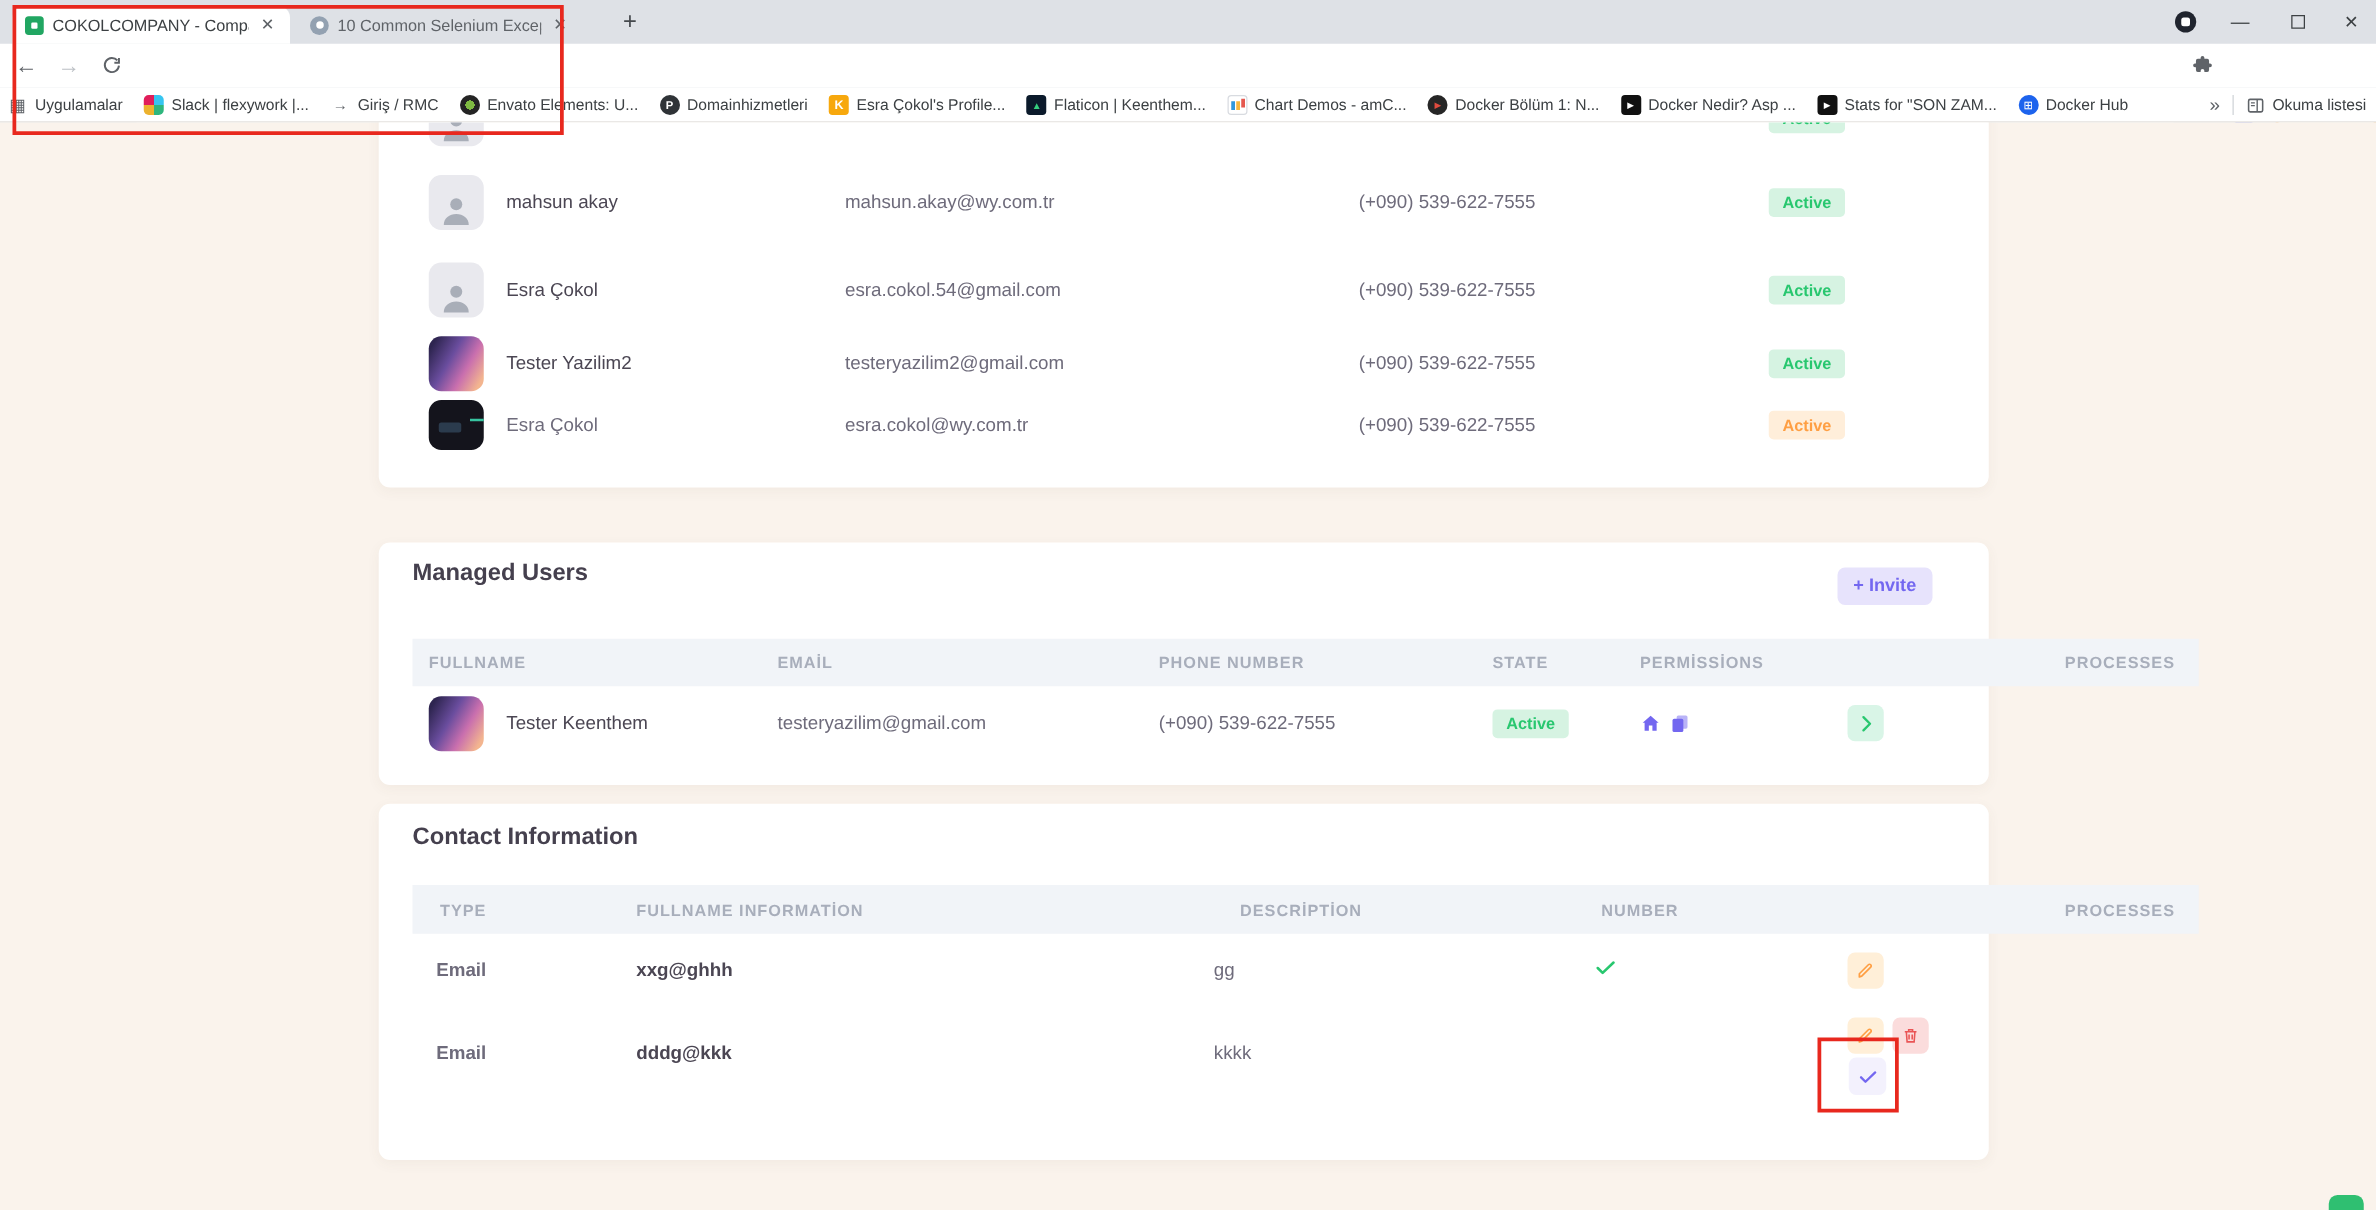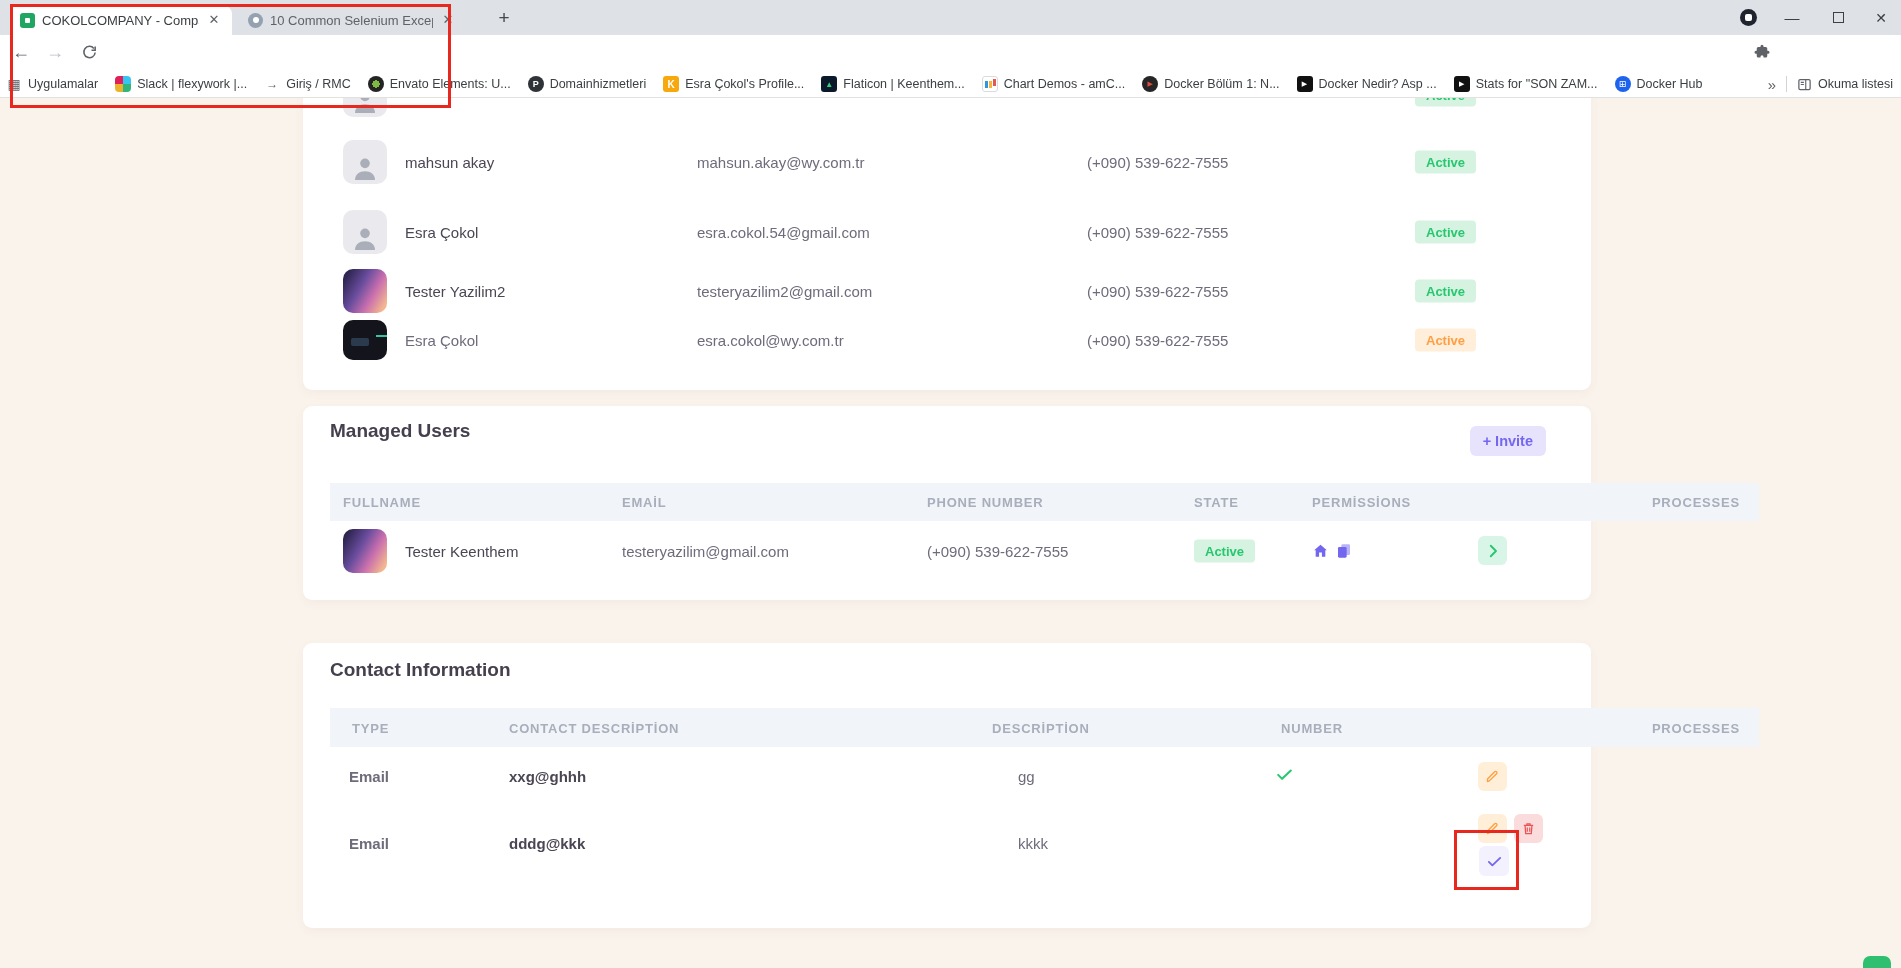--- a/index.html
+++ b/index.html
@@ -63,29 +63,29 @@
   .fav11 { background:#1d63ed; border-radius:50%; } .fav11::before { content:"⊞"; color:#fff; font-size:9px; }
   .bm-right { position:absolute; right:8px; top:0; height:28px; display:flex; align-items:center; gap:10px; }
   .bm-overflow { font-size:15px; color:#5f6368; }
   .bm-divider { width:1px; height:16px; background:#d0d3d8; }
   .reading-list { display:flex; align-items:center; gap:6px; font-size:12.5px; color:#3c4043; }
 
   
   .page { position:absolute; left:0; top:98px; width:1901px; height:870px; background:#faf3ec; overflow:hidden; }
   .card { position:absolute; left:303px; width:1288px; background:#ffffff; border-radius:9px; box-shadow:0 3px 10px rgba(90,70,50,0.05); }
   .card-users   { top:-70px;  height:362px; }
-  .card-managed { top:308px; height:194px;padding-left:18px; }
+  .card-managed { top:336px; height:194px;padding-left:18px; }
   .card-contact { top:545px; height:285px; }
 
   .card-title { position:absolute; left:27px; font-size:19px; font-weight:700; color:#45404e; }
 
   .trow { position:absolute; left:0; width:100%; height:44px; }
   .cell { position:absolute; top:50%; transform:translateY(-50%); font-size:15px; color:#6e6b7b; white-space:nowrap; }
   .cell.name { font-weight:400; color:#4b4653; }
-  .c-name  { left:102px; } .c-email { left:394px; } .c-phone { left:784px; } .c-badge { left:1112px; }
+  .c-name  { left:102px; } .c-email { left:373px; } .c-phone { left:784px; } .c-badge { left:1112px; }
 
   .avatar { position:absolute; left:40px; top:0; width:44px; height:44px; border-radius:10px; overflow:hidden; }
   .avatar.ph { background:#e9e9ee; display:flex; align-items:flex-end; justify-content:center; }
   .avatar.photo { background:linear-gradient(120deg,#2e2550 10%,#6a4d9e 40%,#c96fae 65%,#f3b58f 90%); }
   .avatar.dark { background:#14141c; position:absolute; }
   .avatar.dark::after { content:""; position:absolute; left:8px; top:18px; width:18px; height:8px; border-radius:2px; background:#2b3b4d; box-shadow:22px -6px 0 -3px #37c3a0; }
 
   .badge { display:inline-block; padding:4px 11px; border-radius:4px; font-size:13px; font-weight:600; }
   .badge.active  { background:#d6f3e2; color:#28c76f; }
   .badge.waiting { background:#ffeeda; color:#ff9f43; }
@@ -98,21 +98,21 @@
 
   .m-name  { left:102px; } .m-email { left:319px; } .m-phone { left:624px; } .m-badge { left:891px; }
   .perm-icons { position:absolute; left:1009px; top:50%; transform:translateY(-50%); display:flex; gap:7px; }
 
   .sq-btn { position:absolute; width:29px; height:29px; border-radius:6px; display:flex; align-items:center; justify-content:center; border:none; }
   .btn-go    { background:#d9f5e7; }
   .btn-edit  { background:#ffefd8; }
   .btn-trash { background:#fbdcdc; }
   .btn-check { background:#f3f1fd; width:30px; height:30px; }
 
-  .ct-type { left:46px;font-weight:bold; } .ct-contact { left:206px; font-weight:700; color:#4b4653; } .ct-desc { left:715px; } .ct-default { left:972px; }
+  .ct-type { left:46px;font-weight:bold; } .ct-contact { left:206px; font-weight:700; color:#4b4653; } .ct-desc { left:668px; } .ct-default { left:972px; }
 
   
   .annotation { position:absolute; border:3px solid #e8281e; z-index:60; pointer-events:none; }
   .anno-url   { left:10px;  top:4px;   width:441px; height:104px; }
   .anno-check { left:1454px; top:830px; width:65px;  height:60px; }
   .chat-widget { position:absolute; right:10px; bottom:0; width:28px; height:12px; border-radius:7px 7px 0 0; background:#2fbf71; z-index:40; }
 </style>
 </head>
 <body>
 
@@ -318,21 +318,21 @@
               <path d="M9 5l7 7-7 7" fill="none" stroke="#28c76f" stroke-width="2.5" stroke-linecap="round" stroke-linejoin="round"></path>
             </svg>
         </button>
       </div>
     </div>
 
     <div class="card card-contact">
       <div class="card-title" style="top:16px;">Contact Information</div>
       <div class="thead" style="top:65px; height:39px;">
         <span class="hcell" style="left:22px;">TYPE</span>
-        <span class="hcell" style="left:179px;">CONTACT DESCRİPTİON</span>
+        <span class="hcell" style="left:179px;">FULLNAME INFORMATİON</span>
         <span class="hcell" style="left:662px;">DESCRİPTİON</span>
         <span class="hcell" style="left:951px;">NUMBER</span>
         <span class="hcell h-right">PROCESSES</span>
       </div>
 
       <div class="trow" style="top:111px;">
         <span class="cell ct-type">Email</span>
         <span class="cell ct-contact">xxg@ghhh</span>
         <span class="cell ct-desc">gg</span>
         <span class="cell ct-default">

